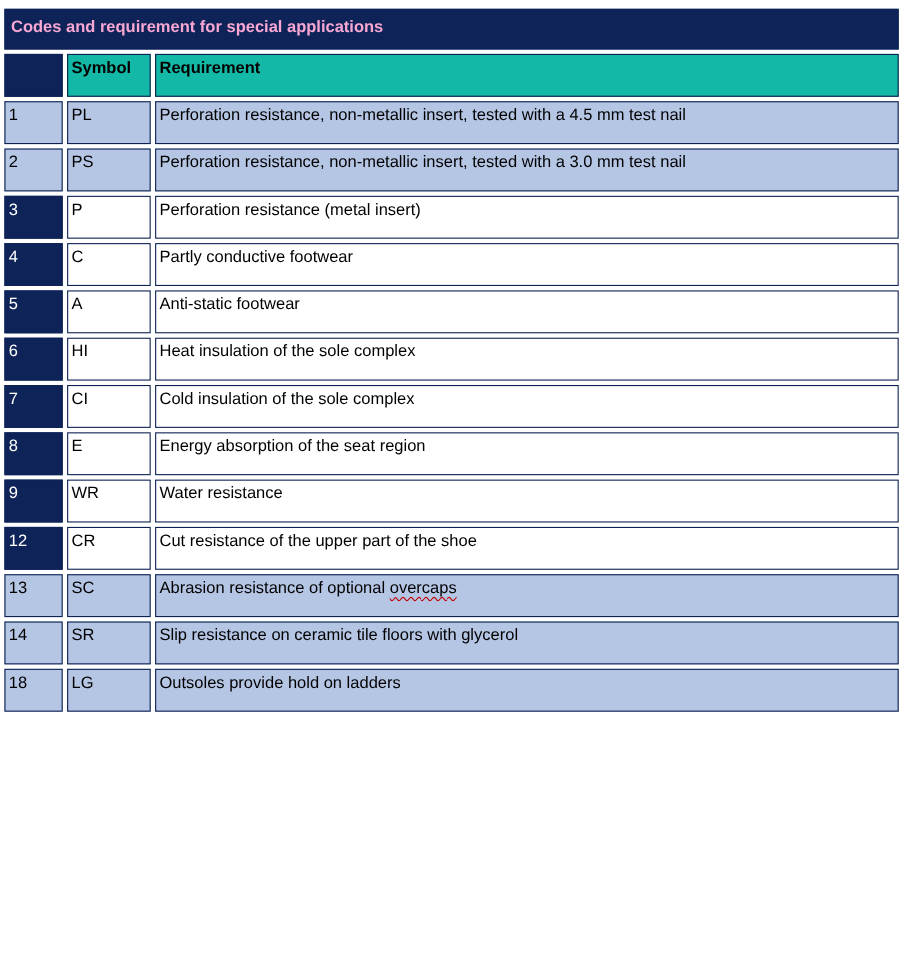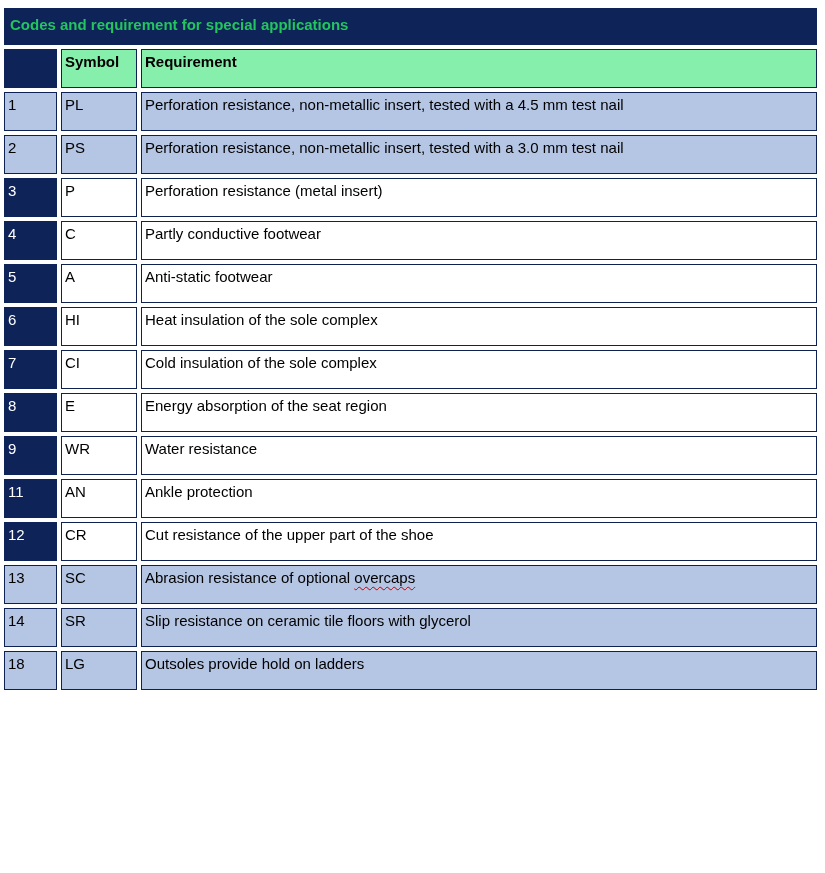--- a/index.html
+++ b/index.html
@@ -35,29 +35,29 @@
     padding: 2px 3px 2px 3px;
     font-size: 15px;
     line-height: 19px;
     color: var(--text-black);
     height: 39px;
     overflow: hidden;
     white-space: nowrap;
   }
   td.title-cell {
     background: var(--navy);
-    color: #22c55e;
+    color: #f9a8d4;
     font-weight: bold;
     vertical-align: top;
     padding: 6px 3px 2px 5px;
     height: 37px;
     border-color: var(--navy);
   }
   tr.header-row td {
-    background: #86efac;
+    background: #14b8a6;
     font-weight: bold;
   }
   tr.header-row td.num-cell {
     background: var(--navy);
     border-color: var(--navy);
   }
   tr.data-row td { background: #ffffff; }
   tr.data-row td.num-cell {
     background: var(--navy);
     border-color: var(--navy);
@@ -137,25 +137,20 @@
     <td class="num-cell">8</td>
     <td class="sym-cell">E</td>
     <td class="req-cell">Energy absorption of the seat region</td>
   </tr>
         <tr class="data-row">
     <td class="num-cell">9</td>
     <td class="sym-cell">WR</td>
     <td class="req-cell">Water resistance</td>
   </tr>
         <tr class="data-row">
-    <td class="num-cell">11</td>
-    <td class="sym-cell">AN</td>
-    <td class="req-cell">Ankle protection</td>
-  </tr>
-        <tr class="data-row">
     <td class="num-cell">12</td>
     <td class="sym-cell">CR</td>
     <td class="req-cell">Cut resistance of the upper part of the shoe</td>
   </tr>
         <tr class="data-row hl">
     <td class="num-cell">13</td>
     <td class="sym-cell">SC</td>
     <td class="req-cell">Abrasion resistance of optional <span class="misspelled">overcaps</span></td>
   </tr>
         <tr class="data-row hl">

